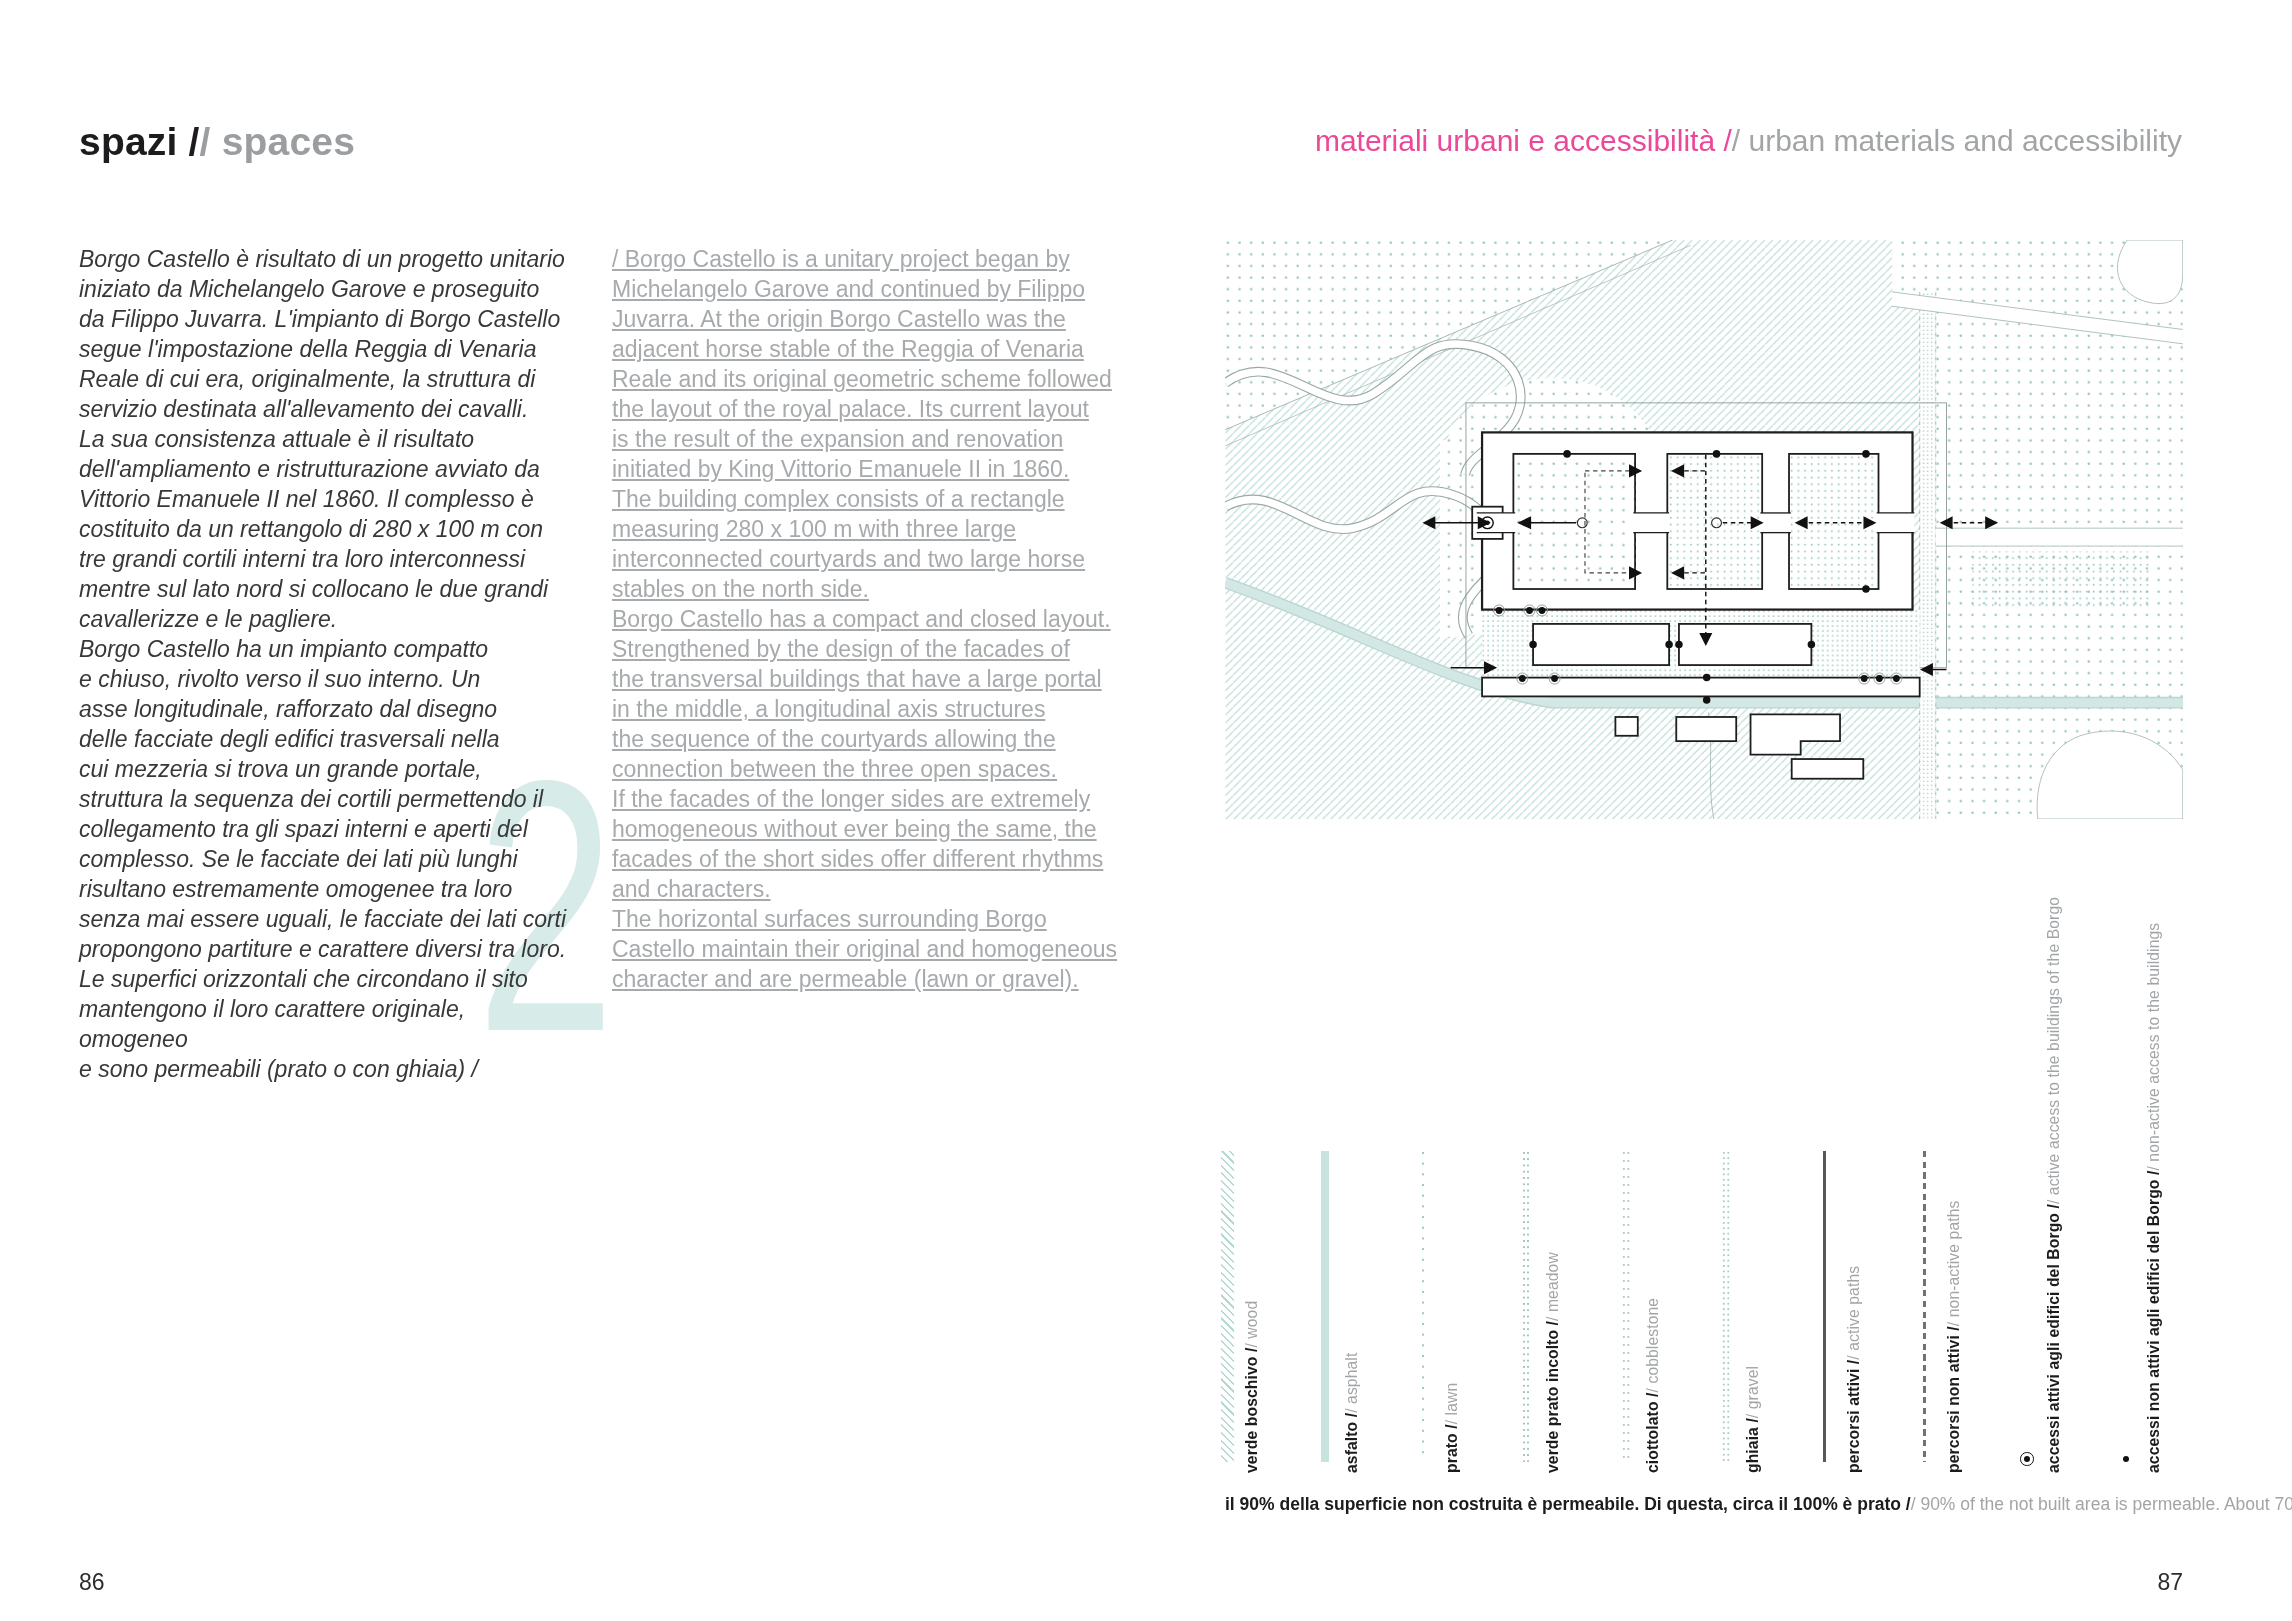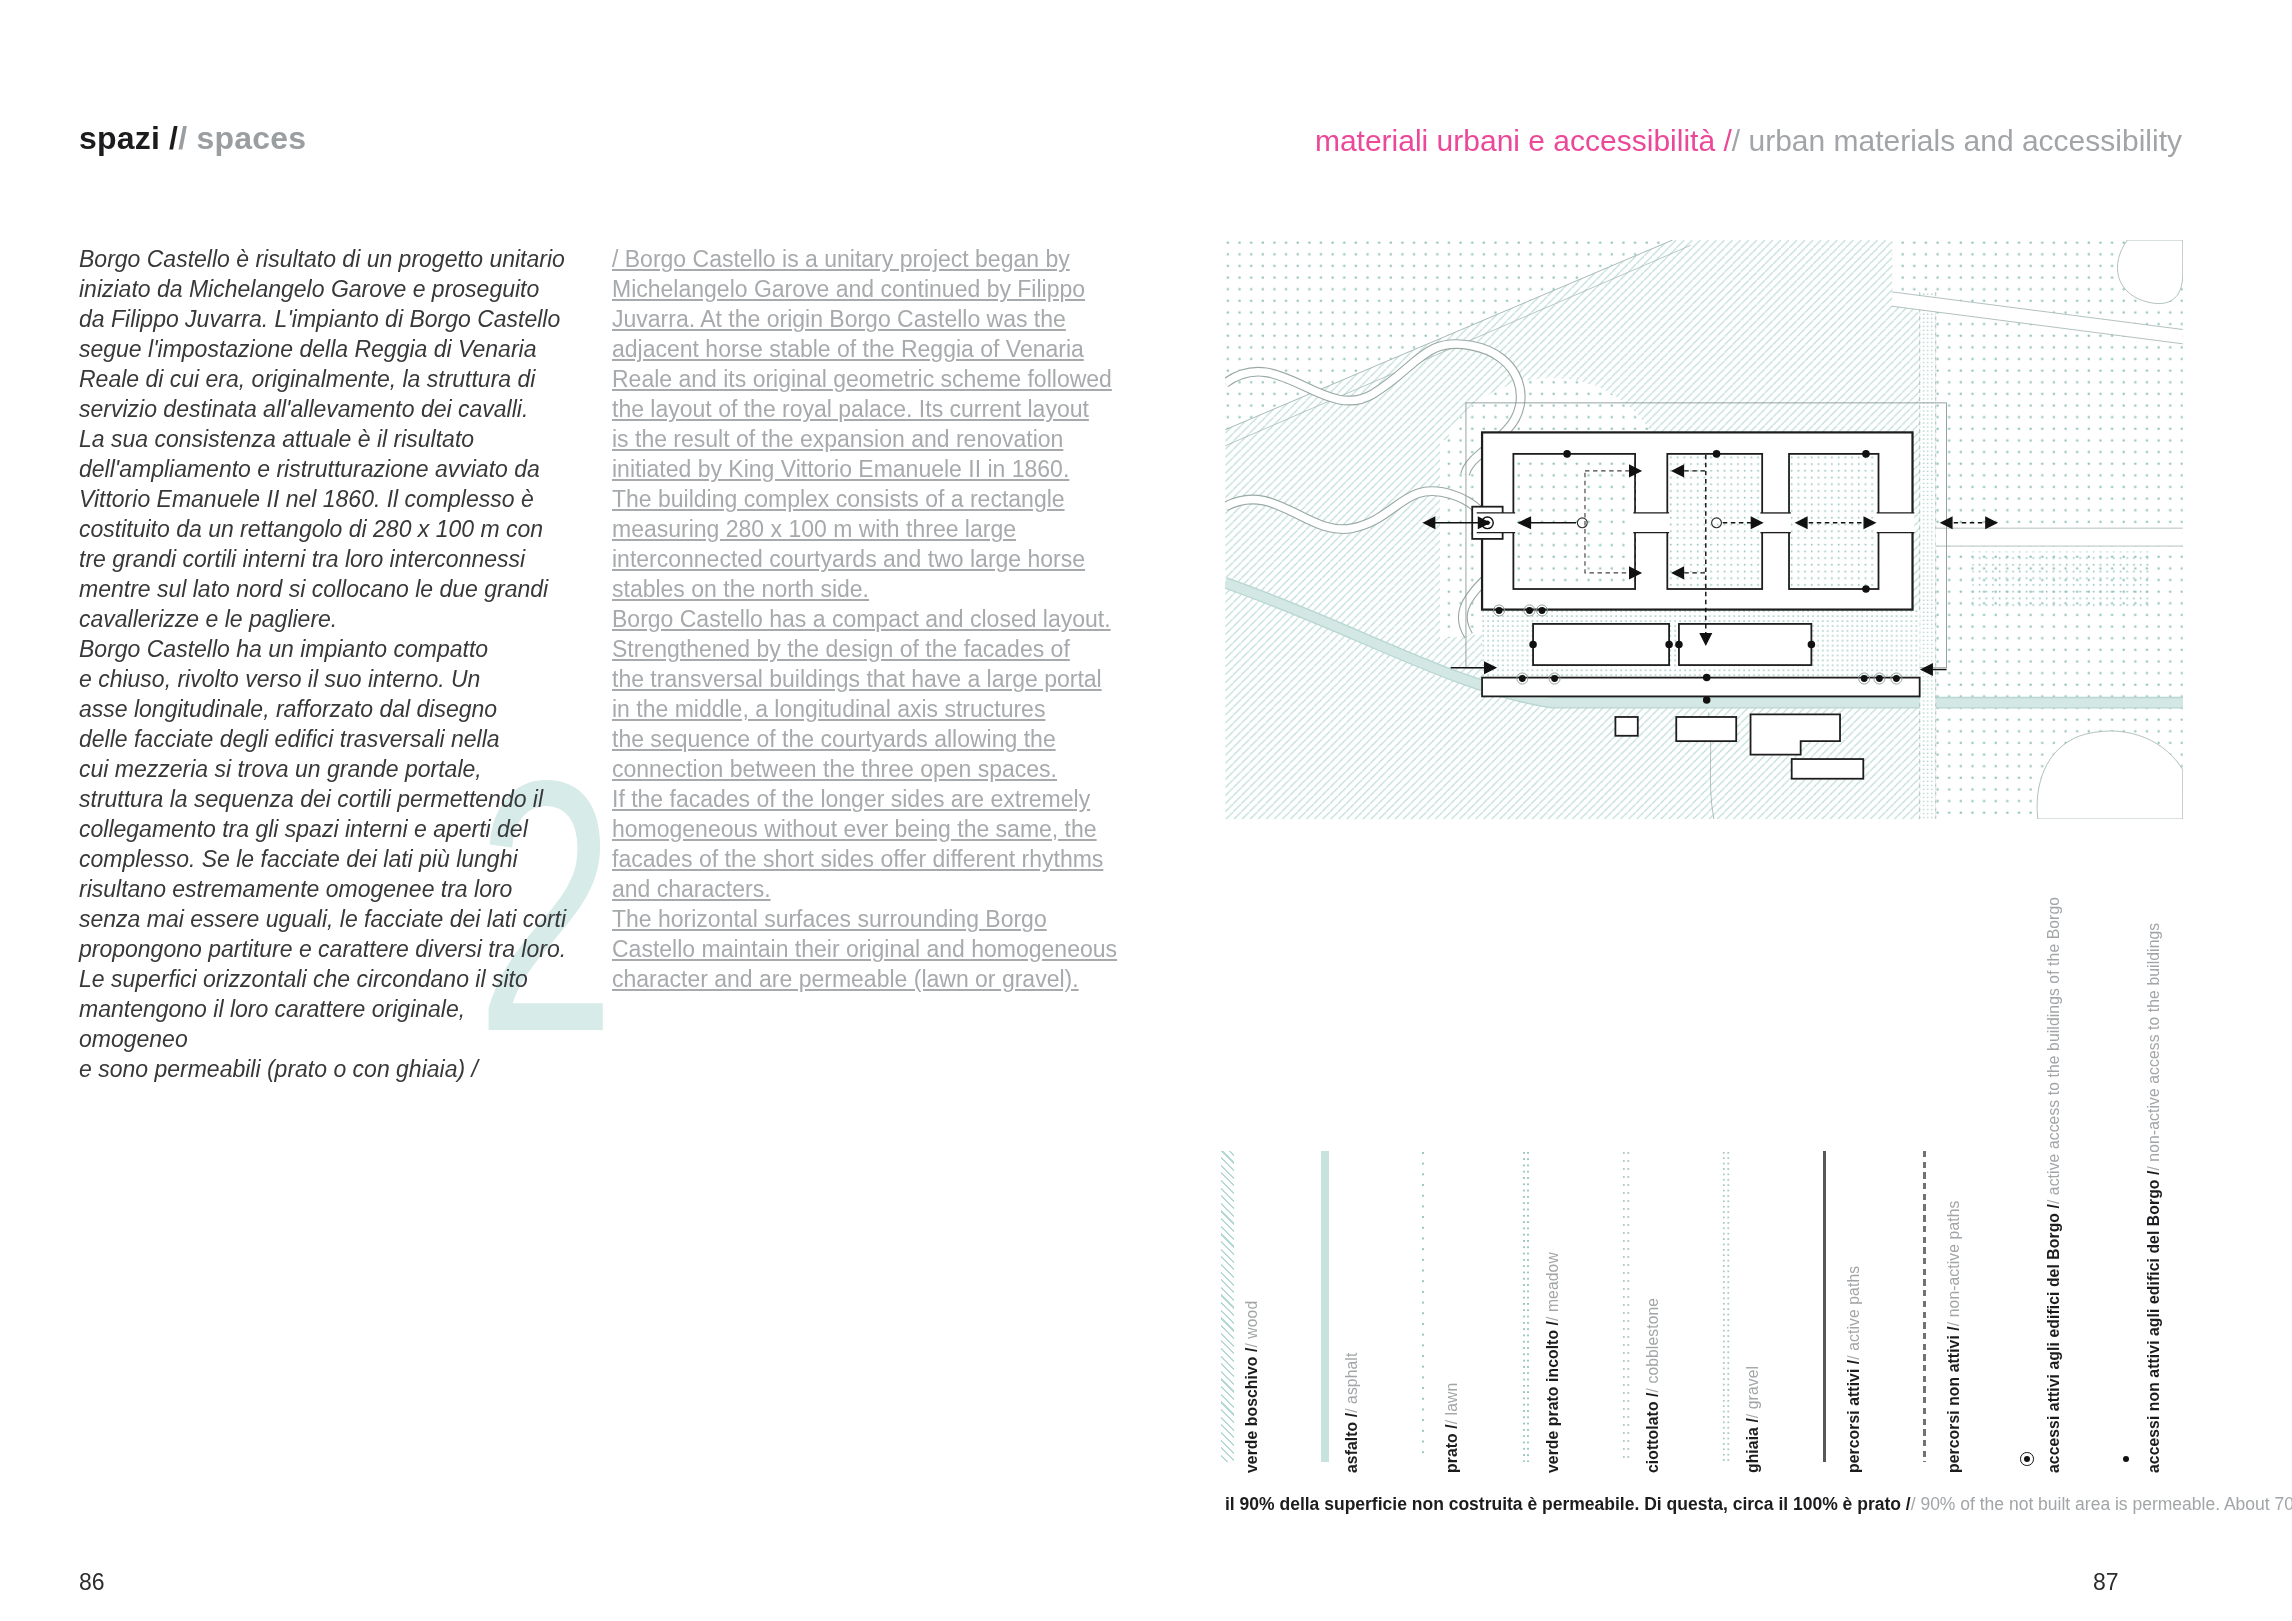--- a/index.html
+++ b/index.html
@@ -1,20 +1,20 @@
 <!DOCTYPE html>
 <html style="font-size:14.3px"><head>
 <meta charset="utf-8">
 <style>
   html,body{margin:0;padding:0;background:#ffffff;}
   #canvas{position:relative;width:2293px;height:1621px;background:#ffffff;overflow:hidden;
           font-family:"Liberation Sans", sans-serif;}
   .abs{position:absolute;}
   
-  .title{font-size:32px;letter-spacing:0.2px;white-space:nowrap;}
+  .title{font-size:39px;letter-spacing:0.2px;white-space:nowrap;}
   .title .t-it{color:#1c1c1e;font-weight:700;}
   .title .t-en{color:#9b9ea0;font-weight:700;}
   .title-r{font-size:30px;font-weight:400;text-align:right;white-space:nowrap;}
   .title-r .t-it{color:#ec4899;}
   .title-r .t-en{color:#a2a5a7;}
   
   .col{font-size:23px;line-height:30px;white-space:pre-line;z-index:2;}
   .col-it{color:#38383a;}
   .col-en{color:#a7aaac;}
   
@@ -335,16 +335,16 @@
   </div>
   <div class="legend-item" style="left:2123px;">
     <div class="sym-dot"></div>
     <div class="vlabel"><span class="li-it">accessi non attivi agli edifici del Borgo /</span><span class="li-en">/ non-active access to the buildings</span></div>
   </div>
 
   <div class="abs caption" style="left:1225px;top:1494px;">
     <span class="cap-it">il 90% della superficie non costruita è permeabile. Di questa, circa il 100% è prato /</span><span class="cap-en">/ 90% of the not built area is permeable. About 70% is lawn</span>
   </div>
 
-  <div class="abs pagenum" style="left:2093px;top:1569px;width:90px;text-align:left;">87</div>
+  <div class="abs pagenum" style="left:2093px;top:1569px;width:90px;text-align:right;">87</div>
 
 </div>
 
 
 </body></html>

